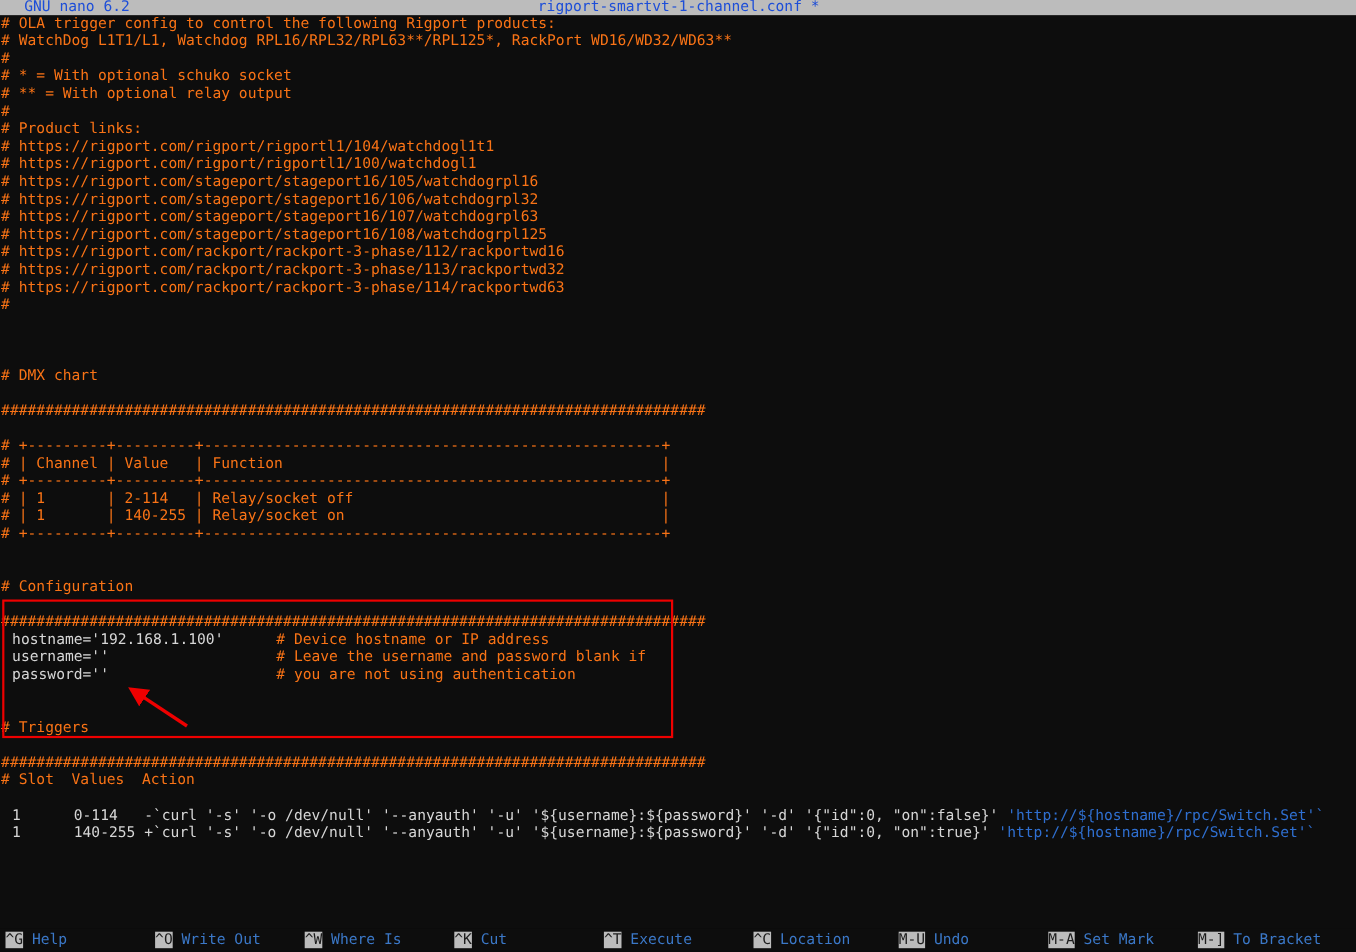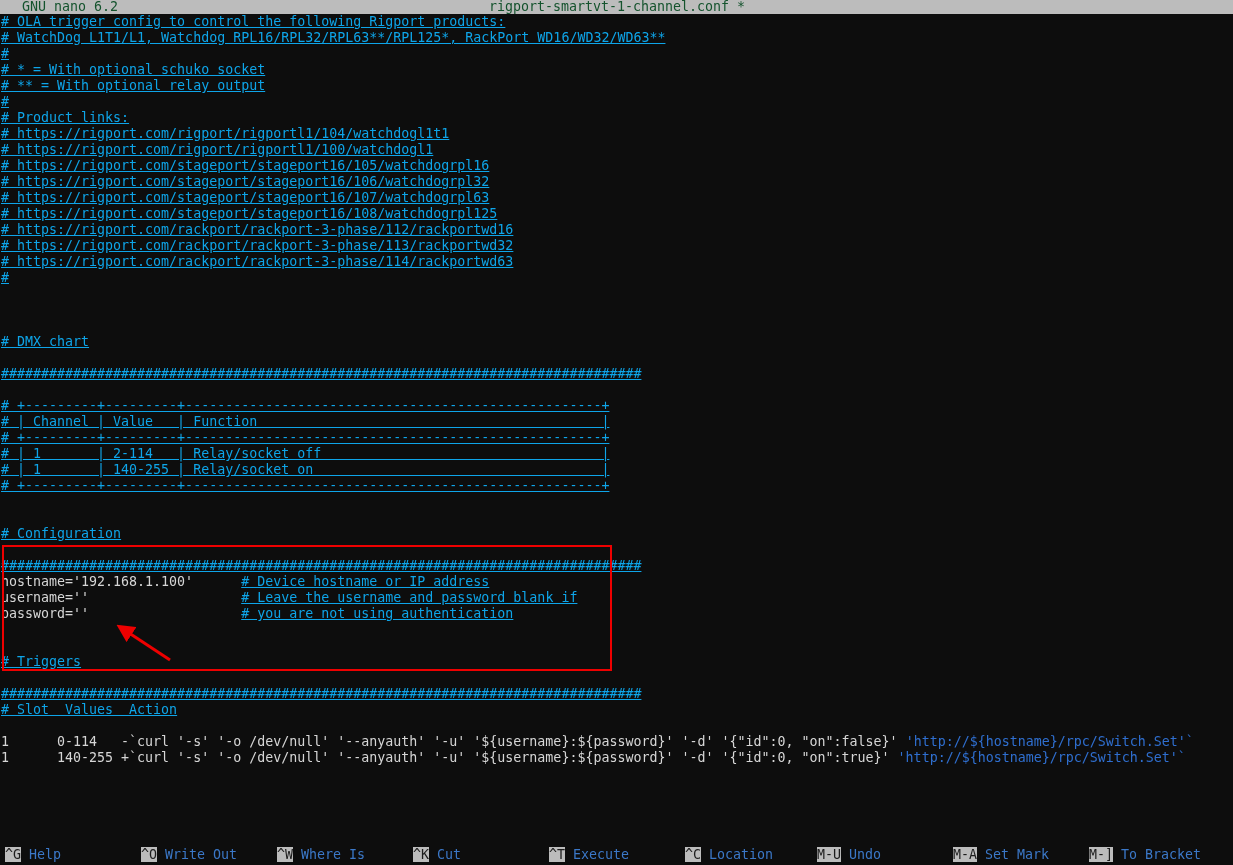--- a/index.html
+++ b/index.html
@@ -23,21 +23,21 @@
     background: #0d0d0d;
   }
 
   
   .titlebar {
     position: absolute;
     top: 0; left: 0;
     width: 1233px;
     height: 14px;
     background: #bcbcbc;
-    color: #14532d;
+    color: #1d4ed8;
     white-space: pre;
     font-size: 13.3px;
     line-height: 14px;
   }
   .titlebar .tb-version {
     position: absolute;
     left: 22px;
     top: 0;
   }
   .titlebar .tb-filename {
@@ -58,22 +58,22 @@
     background: #0d0d0d;
     overflow: hidden;
   }
   .line {
     height: 16px;
     line-height: 16px;
     white-space: pre;
     padding-left: 1px;
     color: #d8d8d8;
   }
-  .cmt  { color: #0ea5e9; text-decoration: underline; }
-  .code { color: #d6d6d6; }
+  .cmt  { color: #f97316; }
+  .code { color: #d6d6d6; margin-left: 10px; }
   .url  { color: #2f6fd0; }
 
   
   .redbox {
     position: absolute;
     left: 2px;
     top: 545px;
     width: 610px;
     height: 126px;
     border: 2px solid #ee0000;

